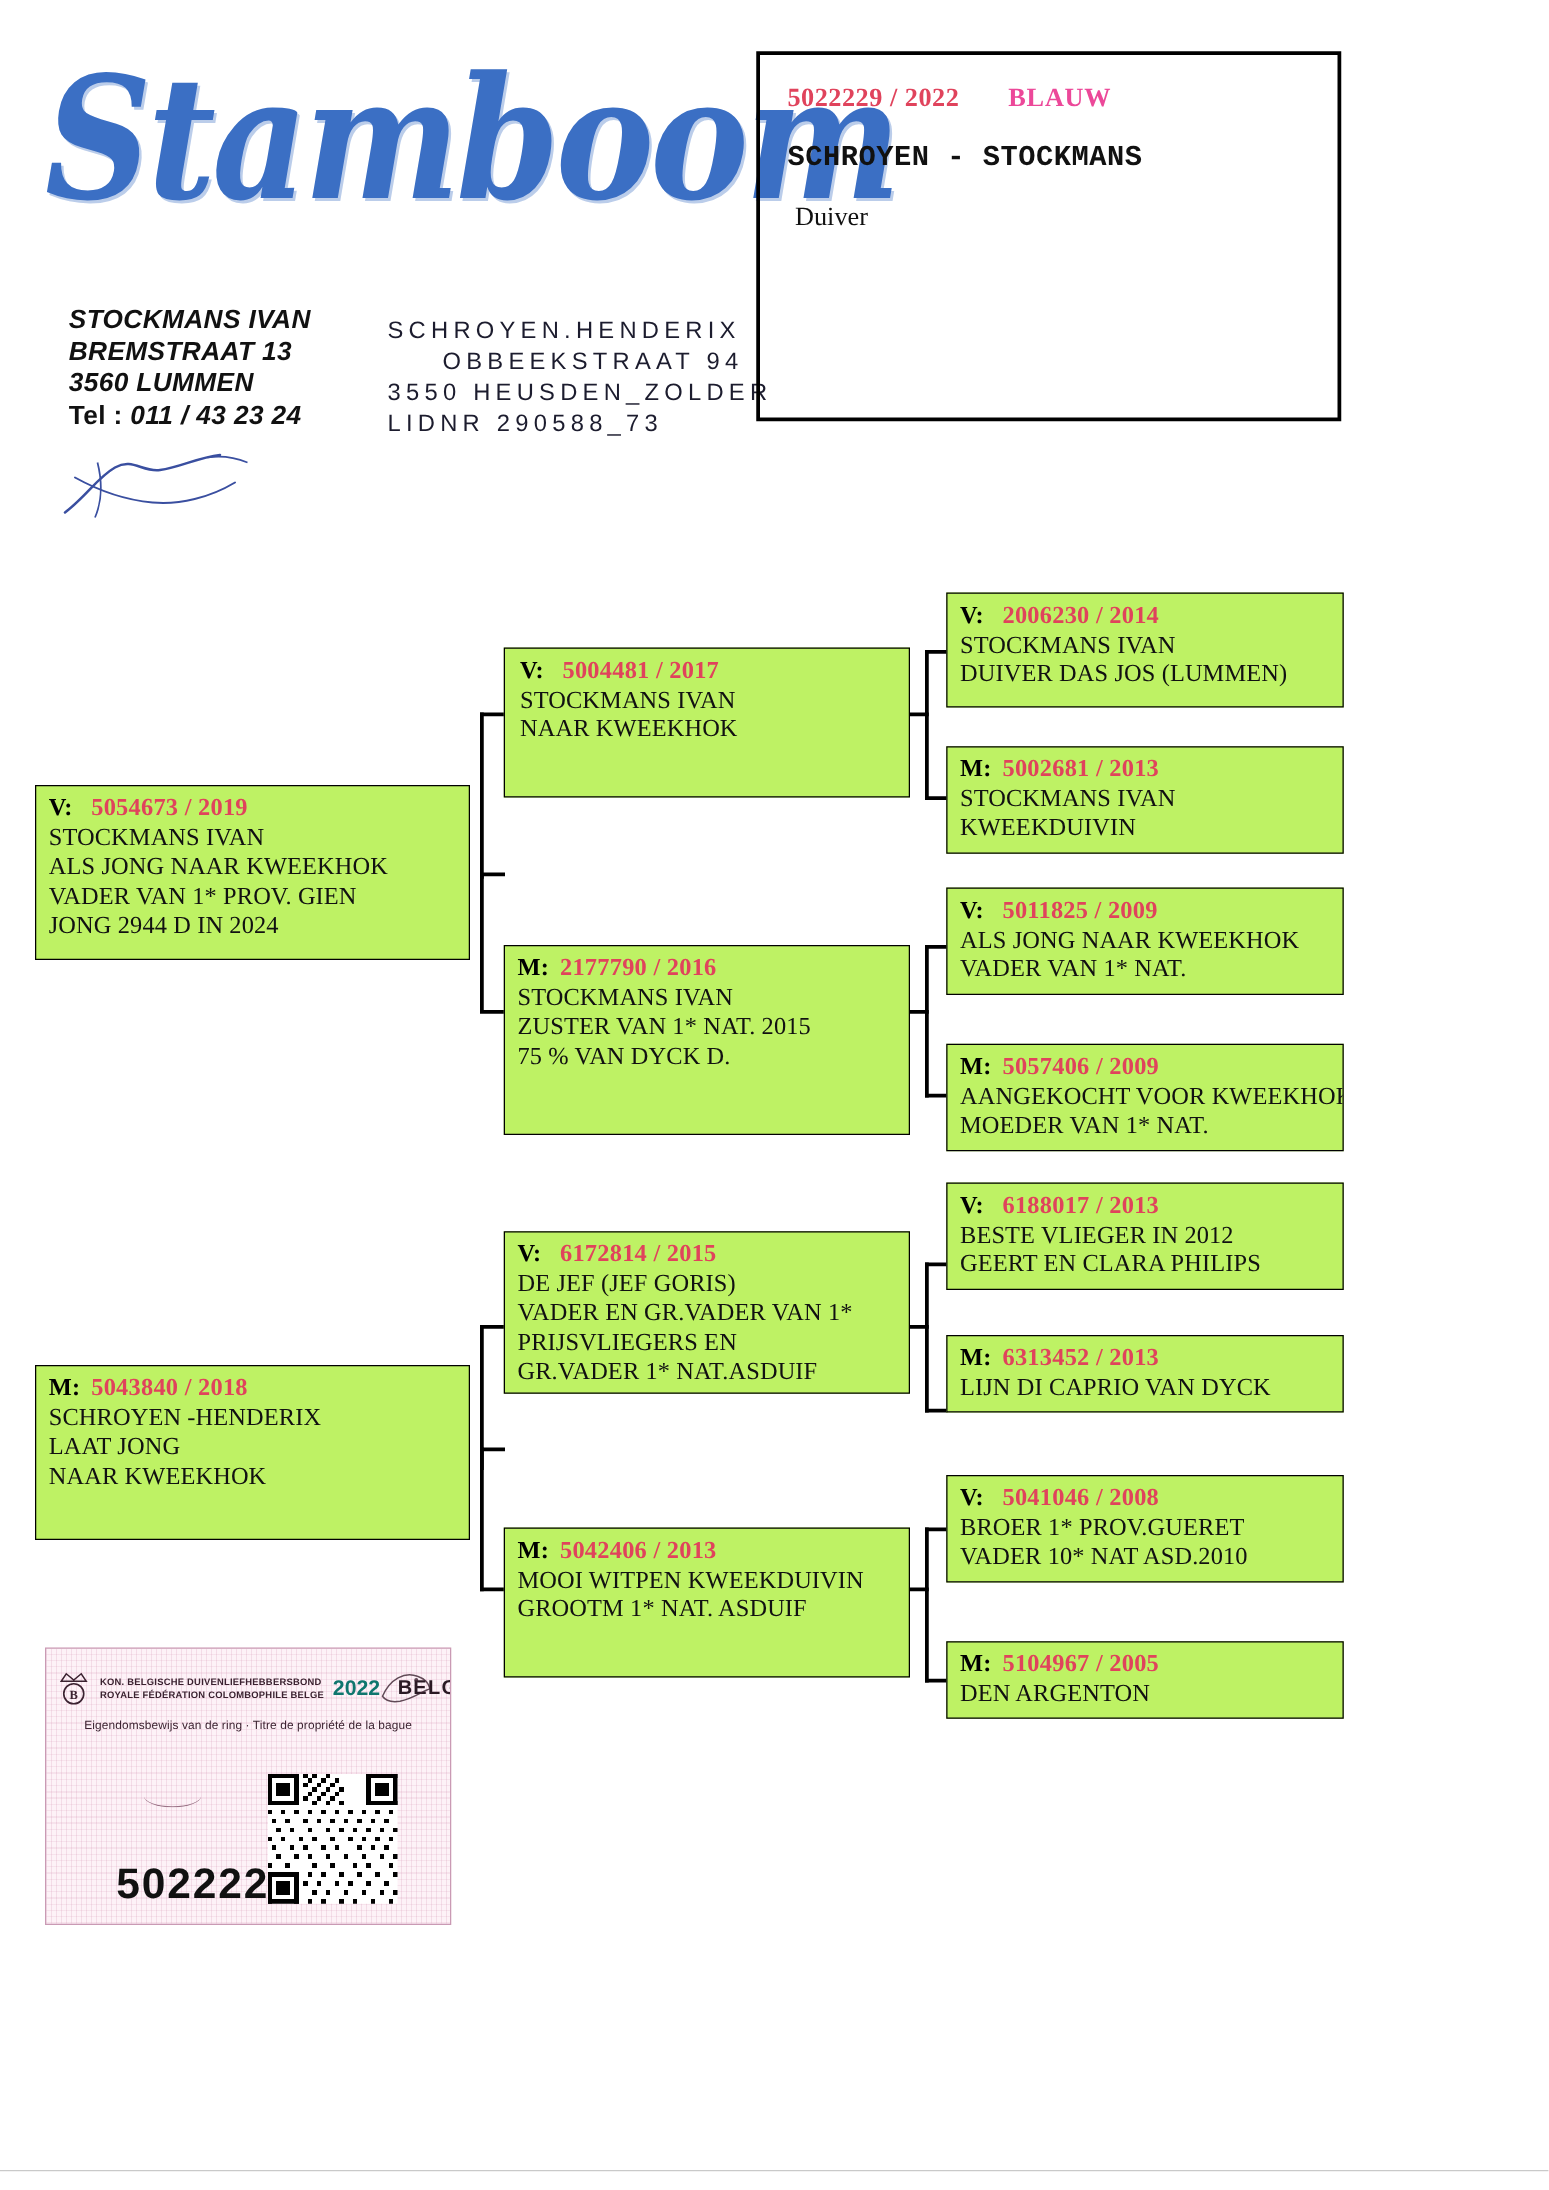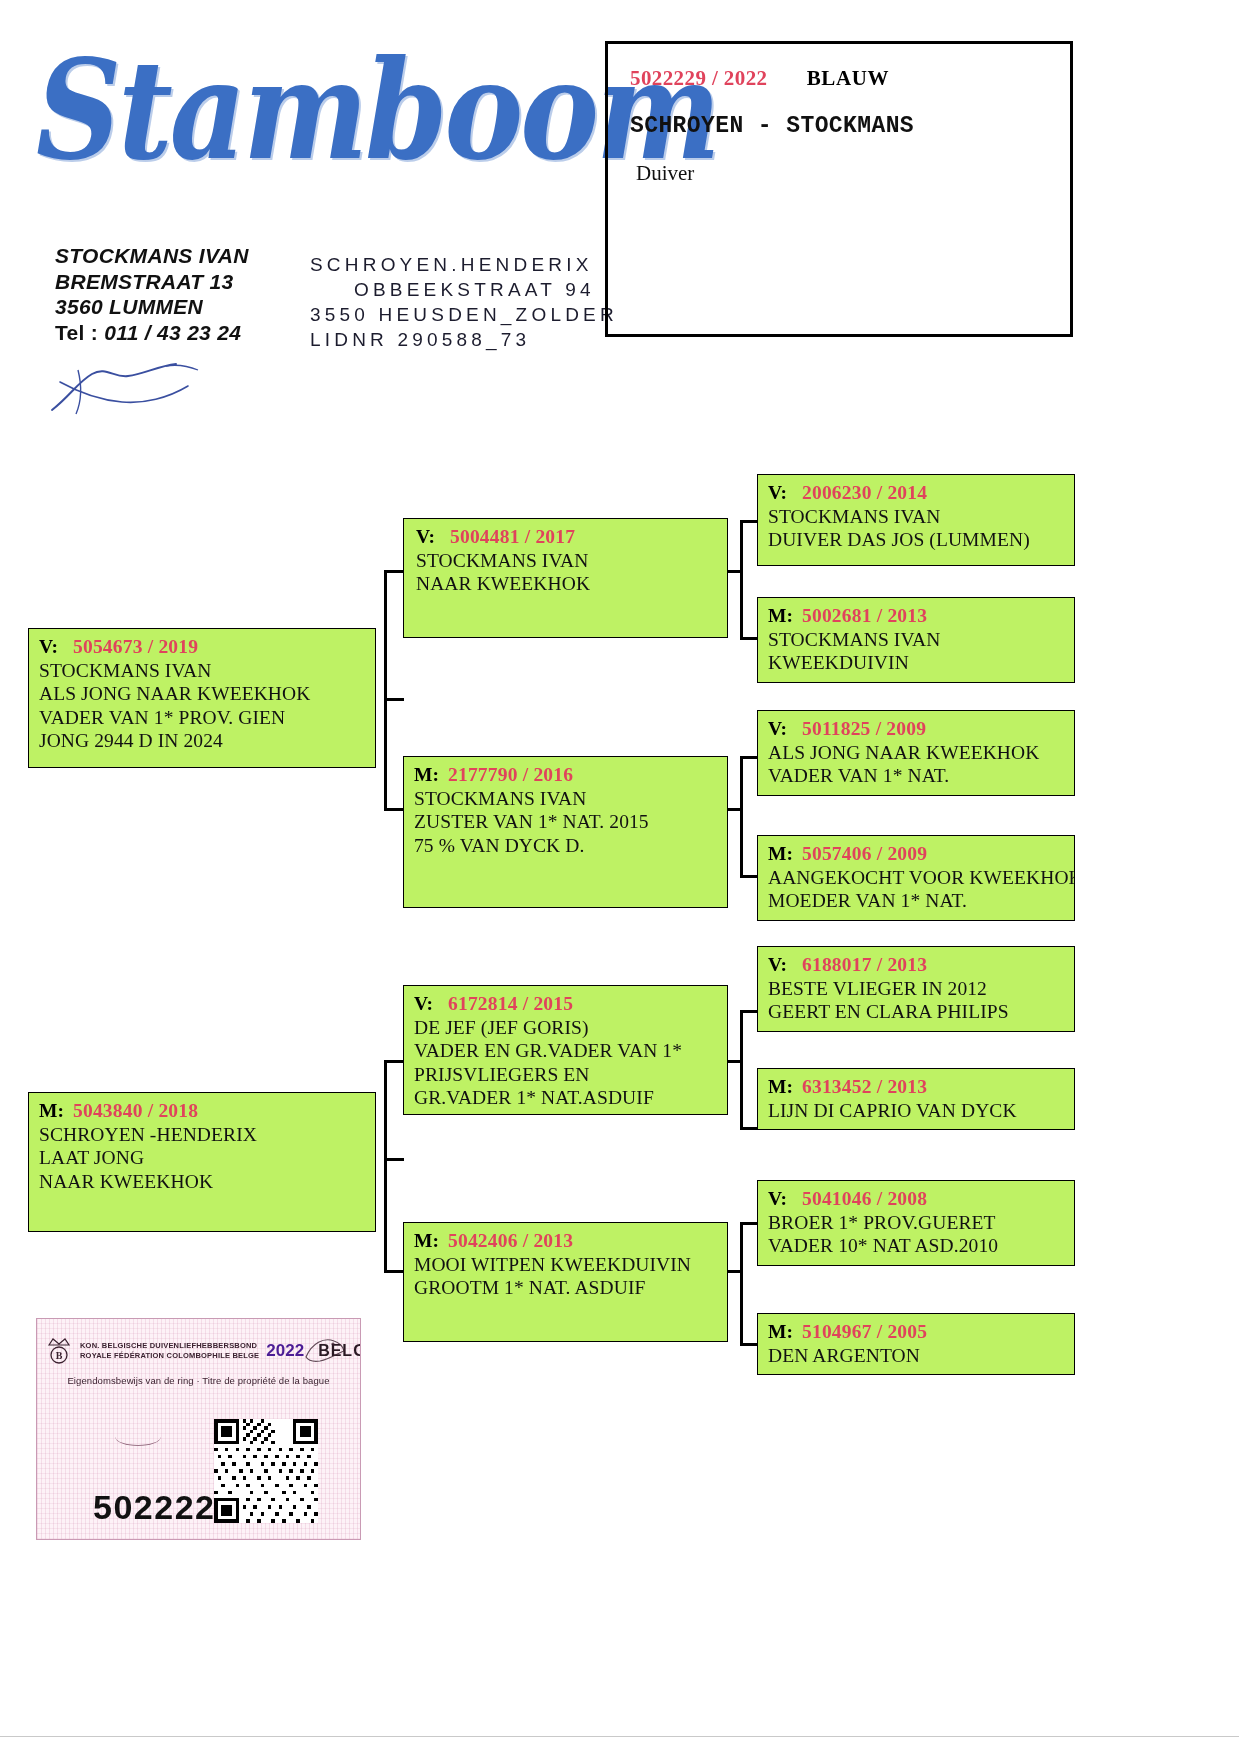--- a/index.html
+++ b/index.html
@@ -93,21 +93,21 @@
   .title-line1 {
     font-weight: bold;
     font-size: 21px;
     white-space: nowrap;
   }
   .title-line1 .ring {
     color: #e0435c;
     letter-spacing: 0.4px;
   }
   .title-line1 .colour {
-    color: #000000;
+    color: #ec4899;
     margin-left: 34px;
     letter-spacing: 0.6px;
   }
   .title-line2 {
     font-weight: bold;
     font-size: 23px;
     margin-top: 22px;
     letter-spacing: 0.4px;
     font-family: Liberation Mono, monospace;
   }
@@ -193,21 +193,21 @@
     line-height: 10px;
     color: #3b2230;
     font-weight: bold;
     letter-spacing: 0.2px;
     white-space: nowrap;
   }
   .cert-year {
     font-family: "Liberation Sans", sans-serif;
     font-weight: bold;
     font-size: 17px;
-    color: #4c1d95;
+    color: #0f766e;
   }
   .cert-belg {
     font-family: "Liberation Sans", sans-serif;
     font-weight: bold;
     font-size: 16px;
     color: #2a1a24;
     letter-spacing: 1px;
   }
   .cert-legend {
     position: relative;

